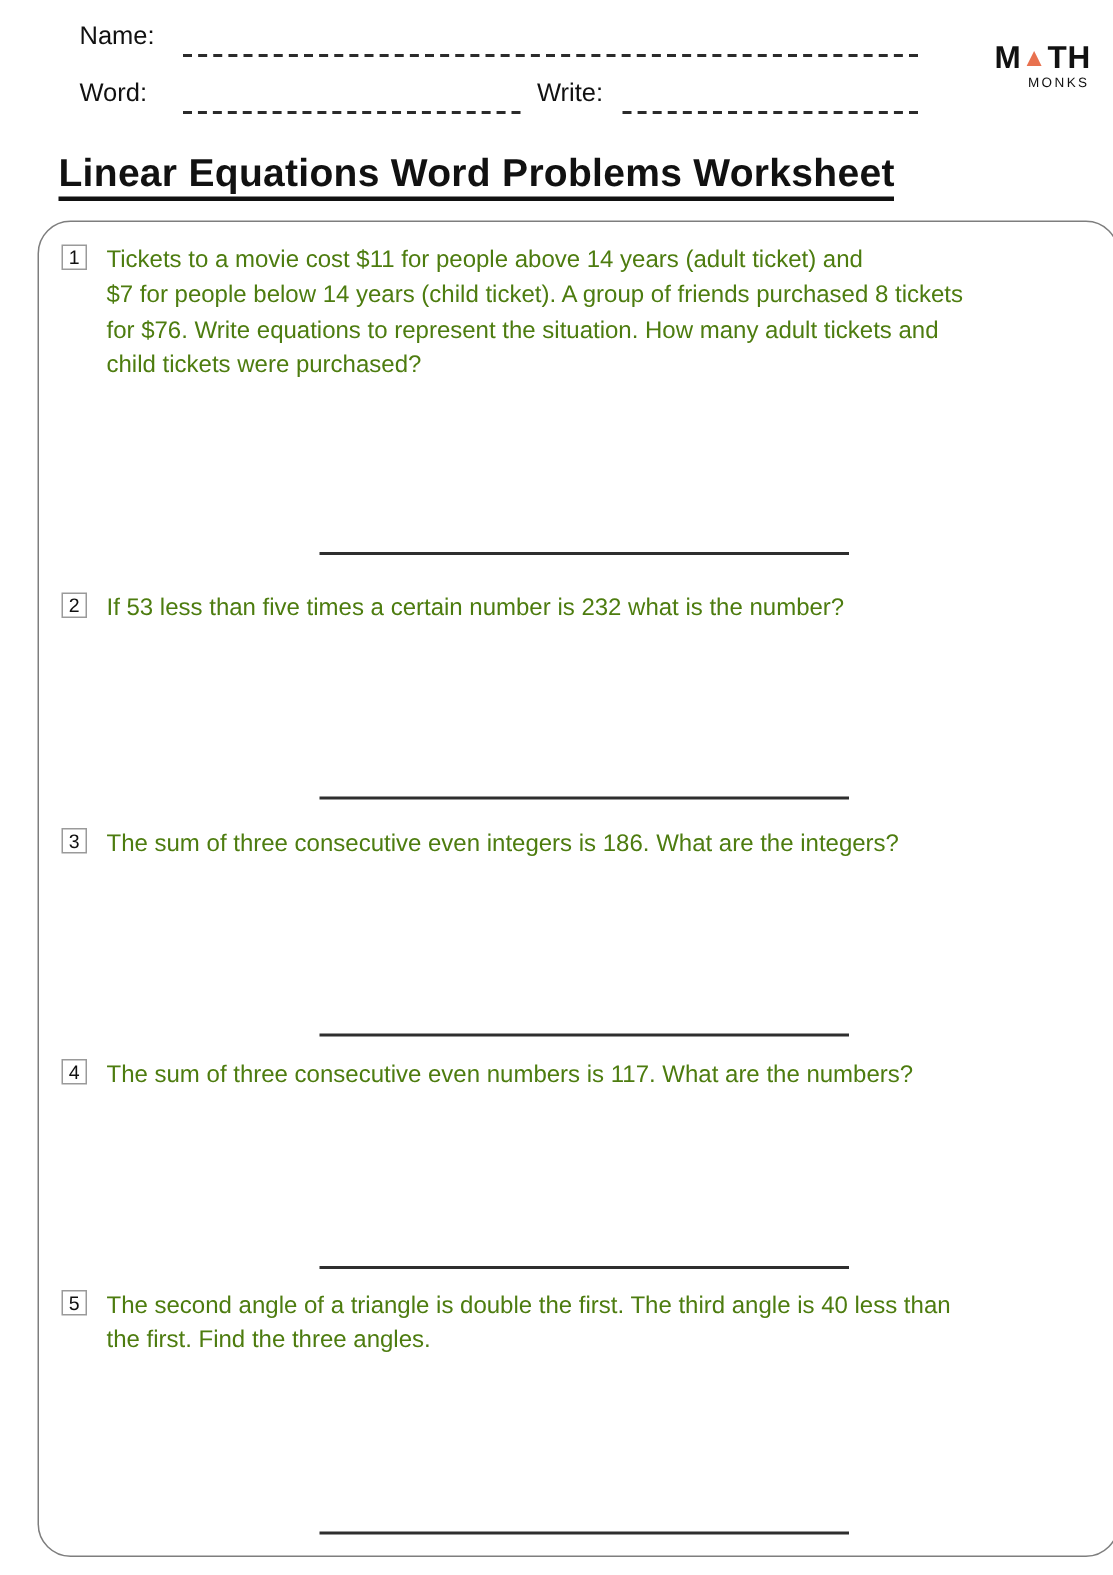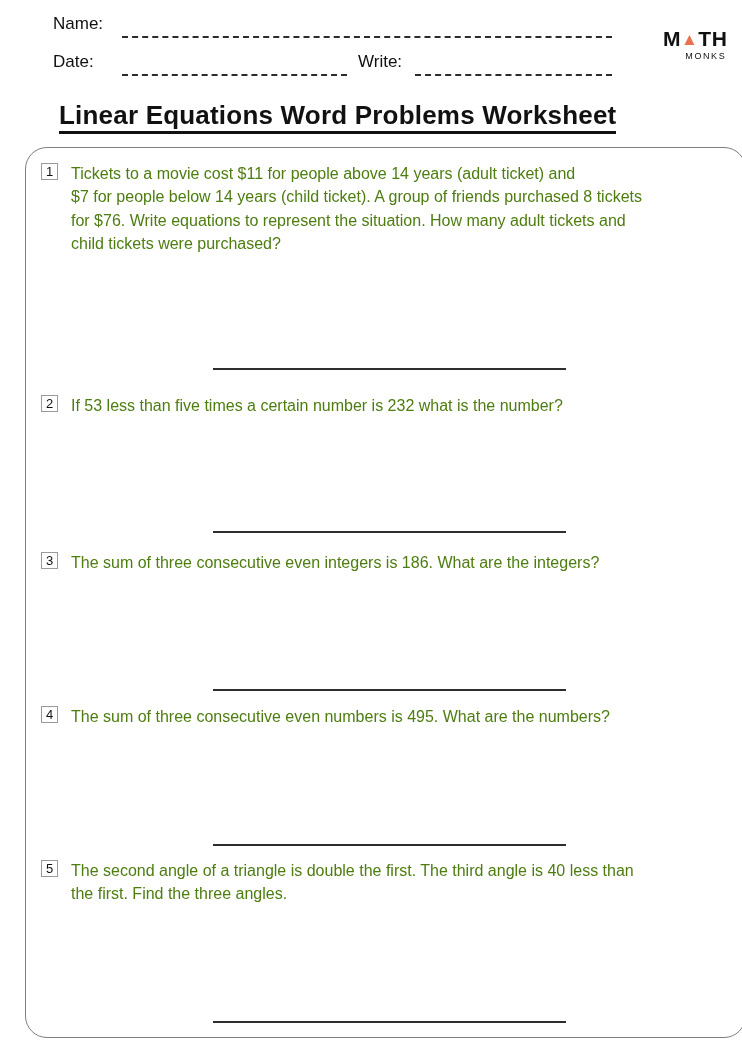--- a/index.html
+++ b/index.html
@@ -18,21 +18,21 @@
   .name-line  { left:107px; top:36px; width:490px; }
   .date-line  { left:107px; top:74px; width:225px; }
   .score-line { left:400px; top:74px; width:197px; }
   
   .logo { position:absolute; left:648px; top:28px; display:flex; flex-direction:column; align-items:flex-end; }
   .logo-main { font-size:21px; font-weight:700; color:#111; letter-spacing:0.5px; line-height:22px; display:flex; align-items:baseline; }
   .logo-tri { font-size:17px; position:relative; top:-1px; }
   .logo-sub { font-size:9px; font-weight:400; color:#111; letter-spacing:1.6px; line-height:9px; margin-top:0; margin-right:1px; }
   
   .title {
-    position:absolute; left:44px; top:100px;
+    position:absolute; left:24px; top:100px;
     font-size:26px; font-weight:700; color:#111; letter-spacing:0.2px;
     border-bottom:3px solid #111; padding-bottom:0; display:inline-block;
   }
   
   .problems-box {
     position:absolute; left:10px; top:147px; width:721px; height:891px;
     border:1.5px solid #7e7e7e; border-radius:22px; background:#fff;
   }
   .problem { position:absolute; left:0; width:100%; }
   .problem-number {
@@ -54,21 +54,21 @@
   .p5 { top:711px; } .al5 { top:873px; }
 </style>
 </head>
 <body>
 
 <div class="sheet">
 
   <span class="field-label name-label">Name:</span>
   <span class="dash-line name-line"></span>
 
-  <span class="field-label date-label">Date:</span>
+  <span class="field-label date-label">Word:</span>
   <span class="dash-line date-line"></span>
 
   <span class="field-label score-label">Write:</span>
   <span class="dash-line score-line"></span>
 
   <div class="logo">
     <div class="logo-main">
       <span>M</span>
       <span class="logo-tri" id="logo-tri" style="color: rgb(232, 113, 79);">▲</span>
       <span>TH</span>
@@ -96,21 +96,21 @@
     <div class="answer-line al2"></div>
 
     <div class="problem p3">
       <span class="problem-number">3</span>
       <div class="problem-text">The sum of three consecutive even integers is 186. What are the integers?</div>
     </div>
     <div class="answer-line al3"></div>
 
     <div class="problem p4">
       <span class="problem-number">4</span>
-      <div class="problem-text">The sum of three consecutive even numbers is 495. What are the numbers?</div>
+      <div class="problem-text">The sum of three consecutive even numbers is 117. What are the numbers?</div>
     </div>
     <div class="answer-line al4"></div>
 
     <div class="problem p5">
       <span class="problem-number">5</span>
       <div class="problem-text">The second angle of a triangle is double the first. The third angle is 40 less than
 the first. Find the three angles.</div>
     </div>
     <div class="answer-line al5"></div>
 

